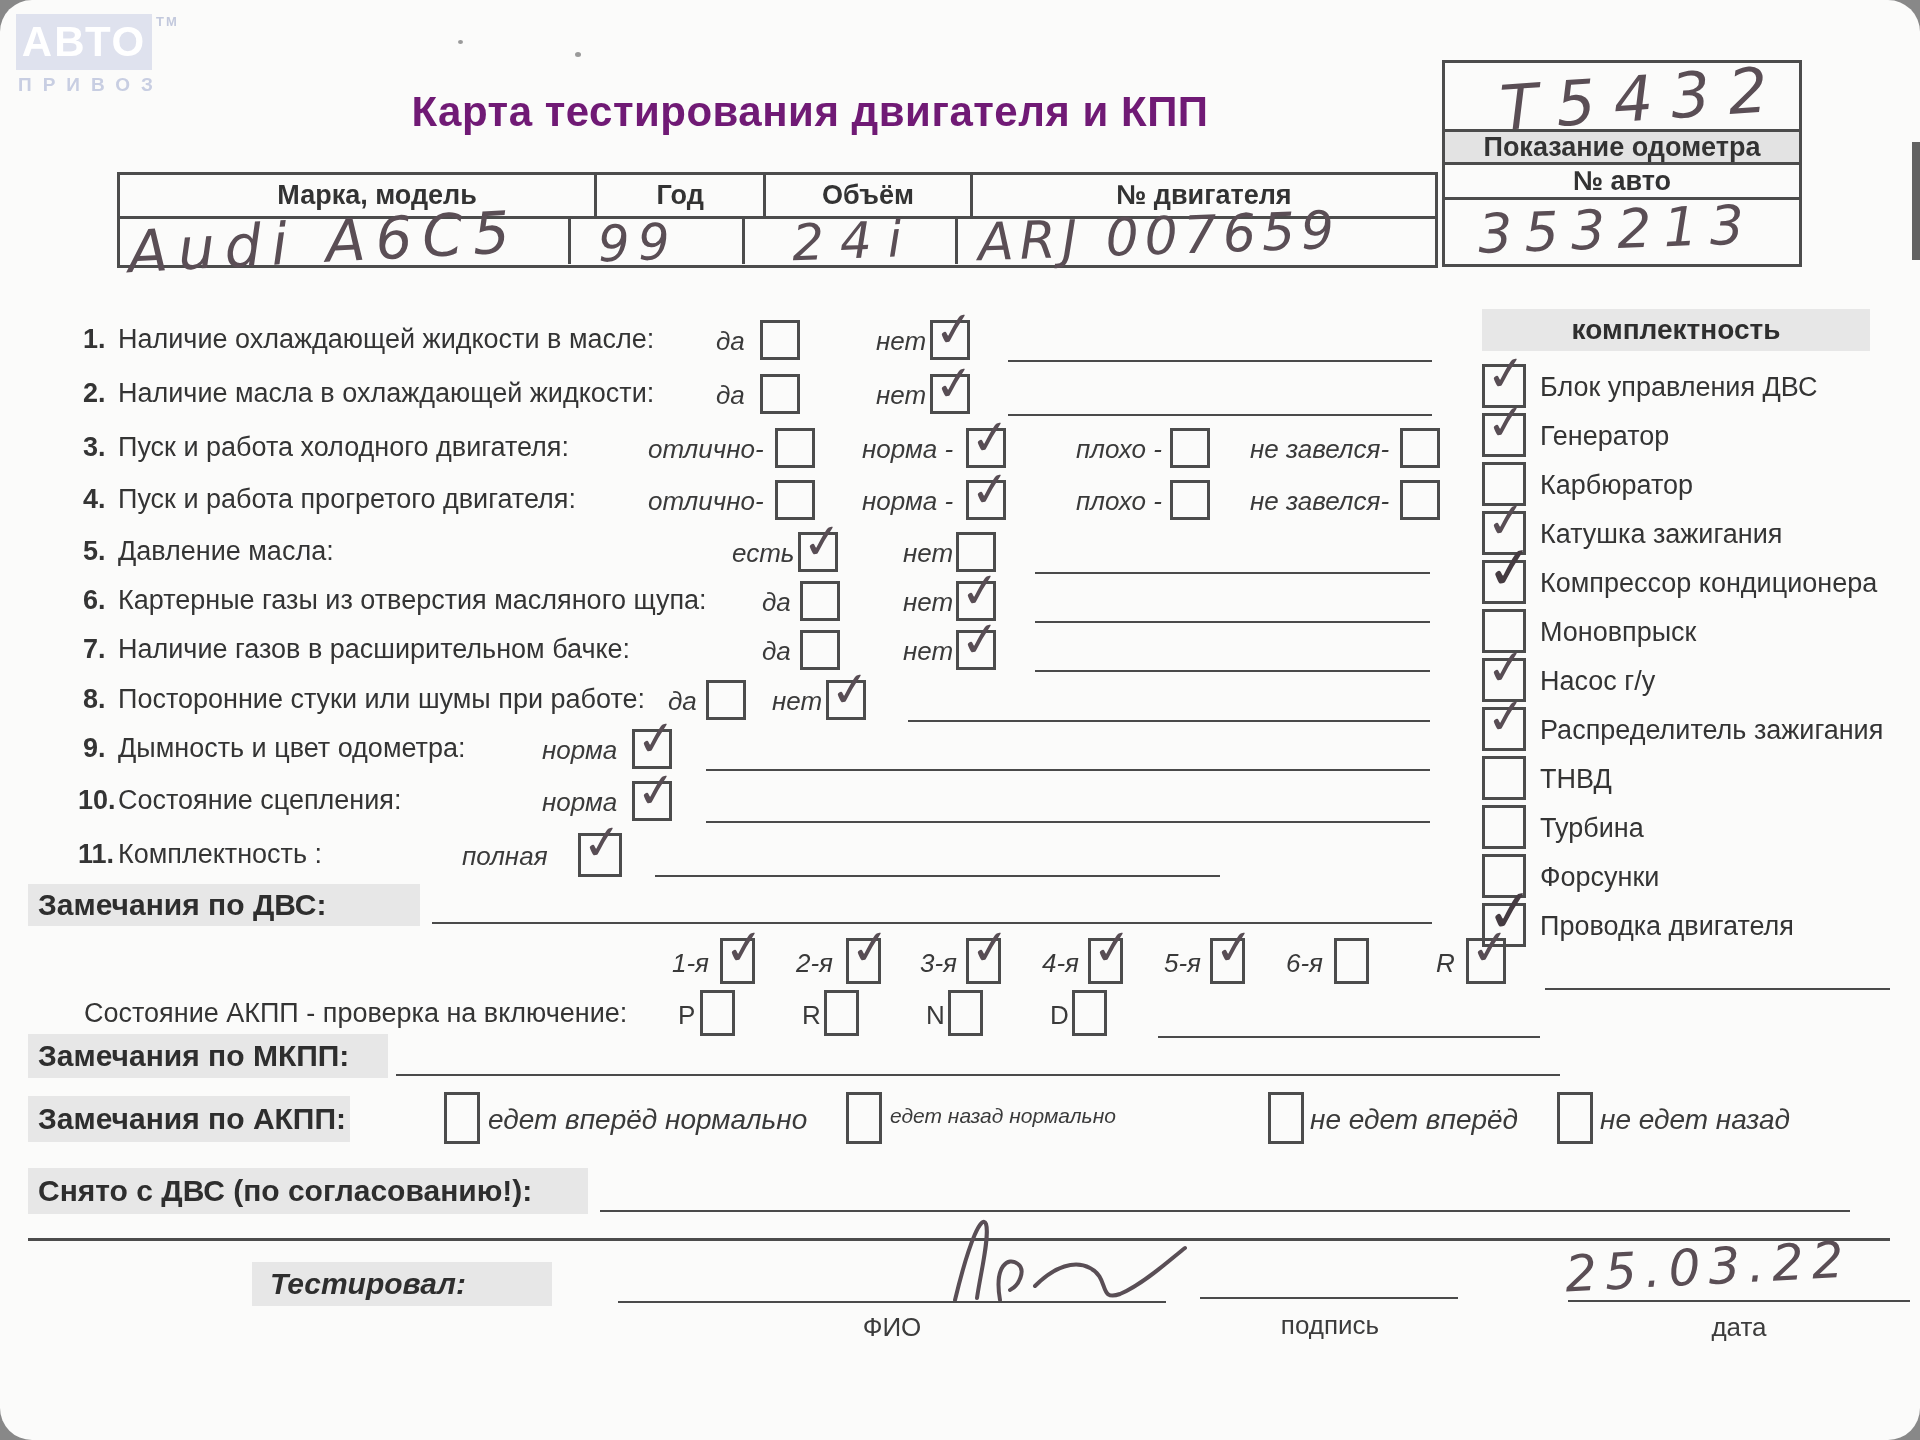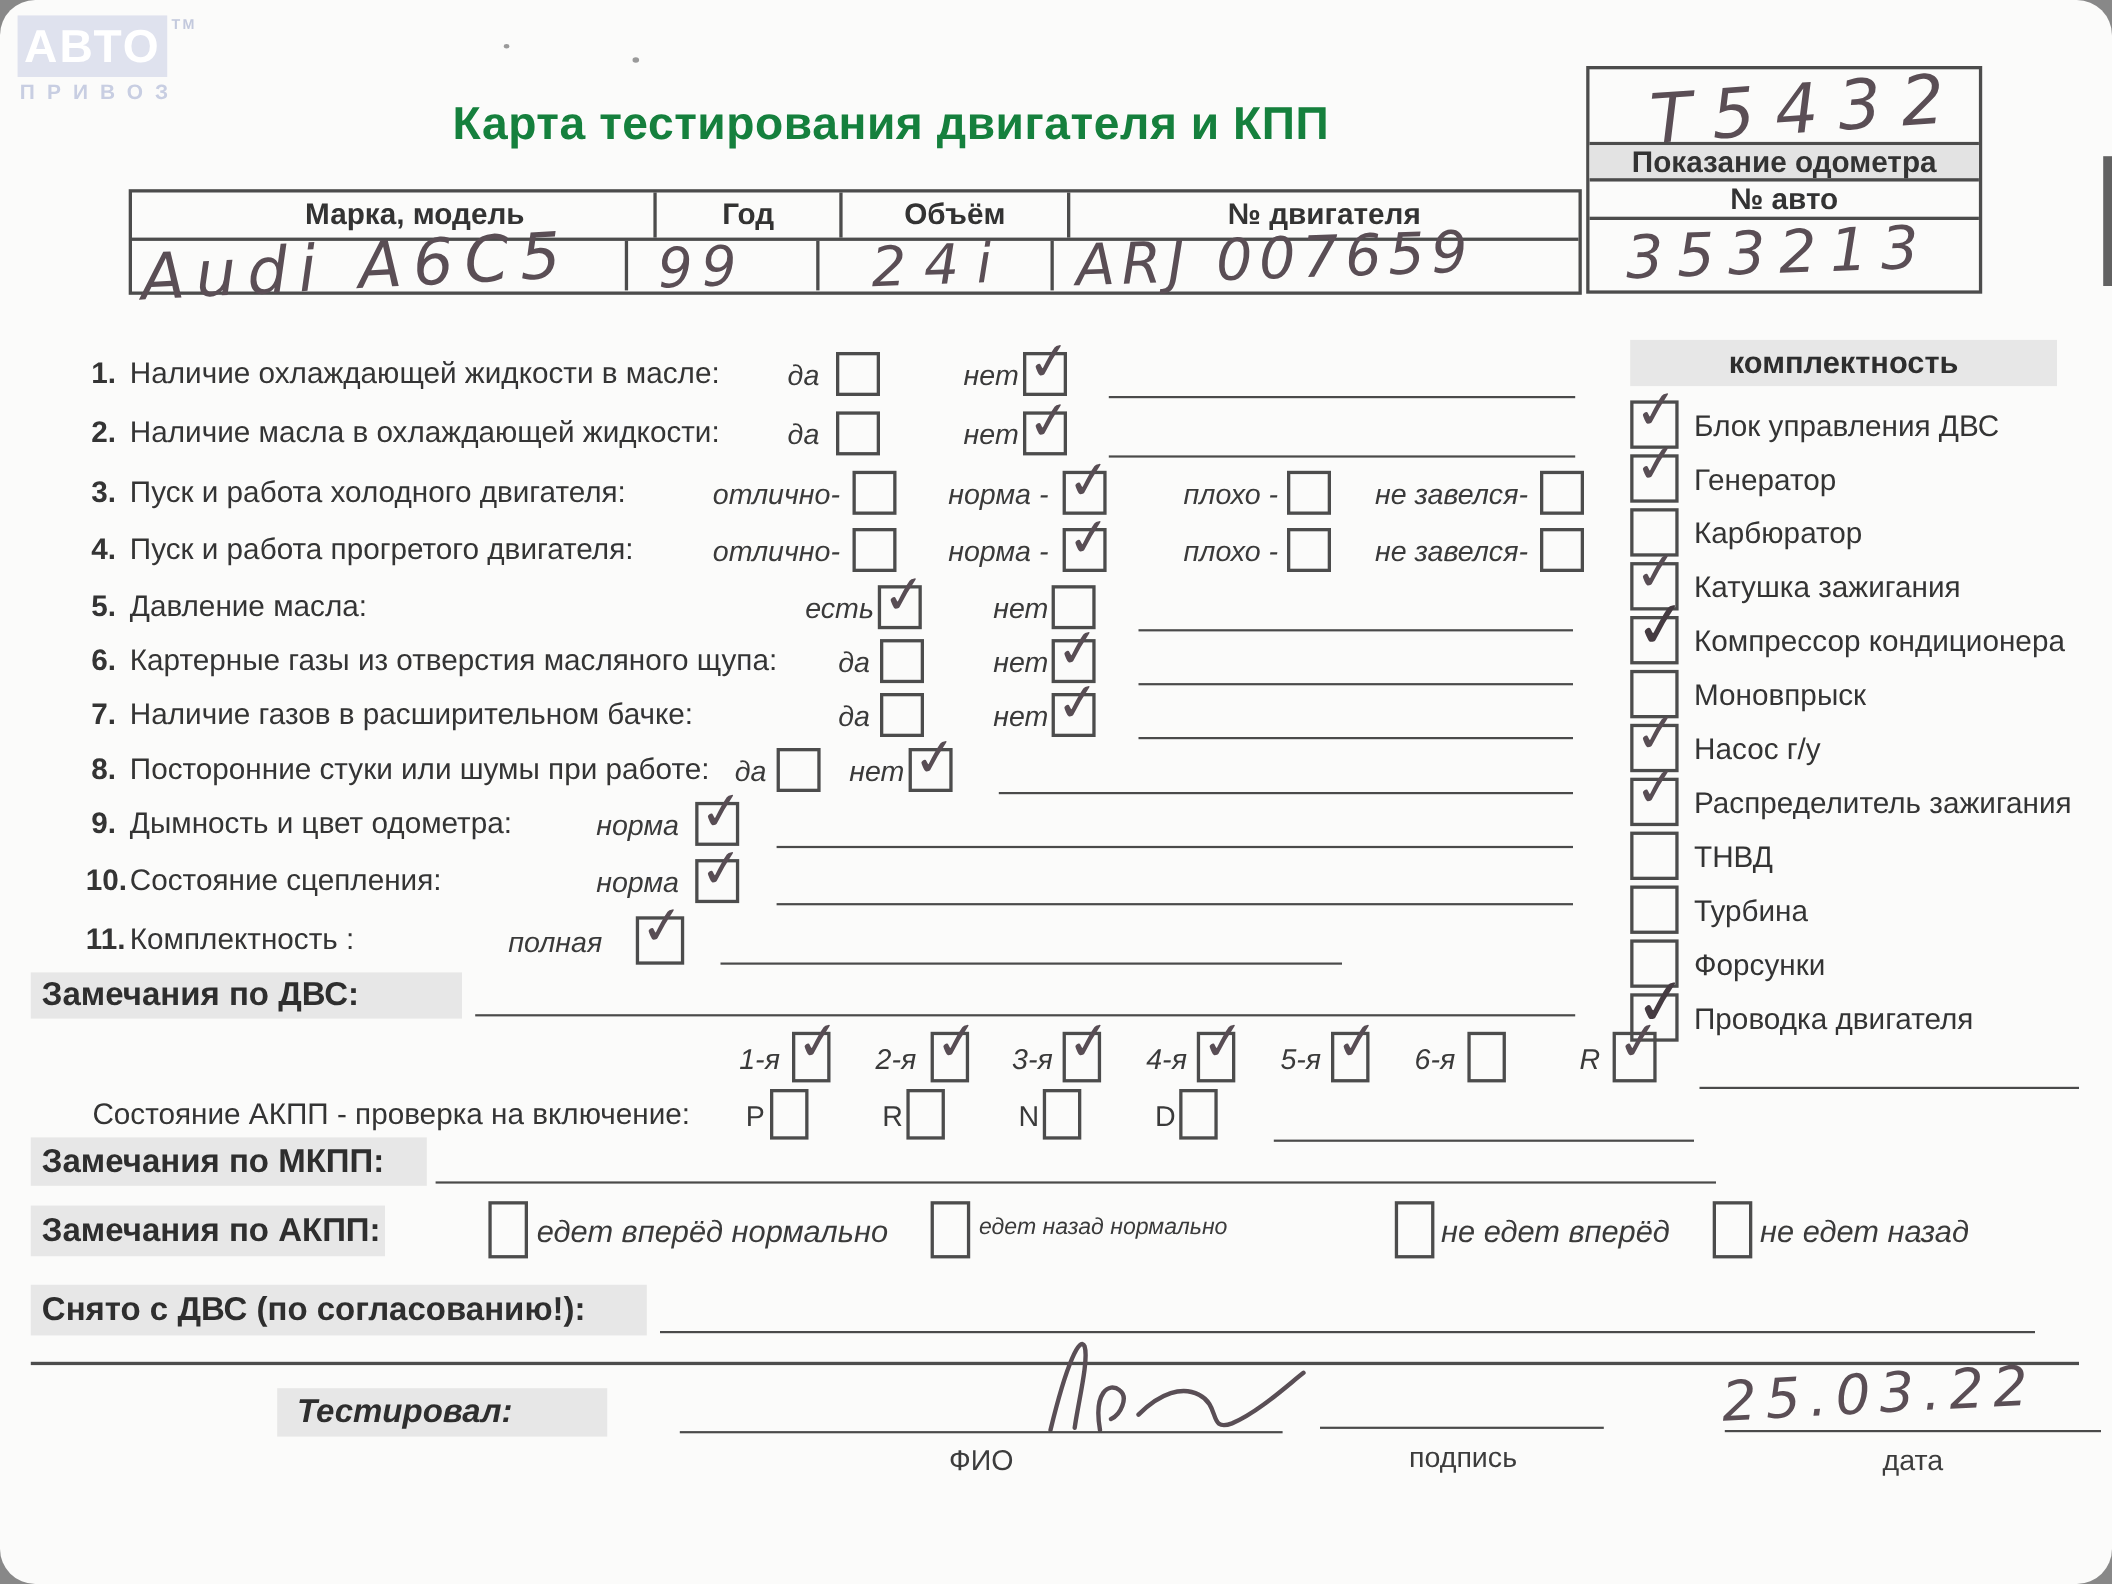--- a/index.html
+++ b/index.html
@@ -6,21 +6,21 @@
   .page{position:relative;width:1920px;height:1440px;background:#fbfbfa;overflow:hidden;
         font-family:"Liberation Sans",sans-serif;color:#3a3a3a;border-radius:32px;}
   .abs{position:absolute;}
   
   .logo-box{position:absolute;left:16px;top:14px;width:136px;height:56px;background:#dfe2ee;
             color:#fff;font-weight:bold;font-size:42px;text-align:center;line-height:56px;letter-spacing:2px;}
   .logo-tm{position:absolute;left:156px;top:14px;font-size:13px;color:#c3c9dd;font-weight:bold;letter-spacing:2px;}
   .logo-sub{position:absolute;left:18px;top:74px;font-size:19px;color:#c8cee2;font-weight:bold;letter-spacing:11px;}
   
   .title{position:absolute;left:360px;top:88px;width:900px;text-align:center;
-         font-size:42px;font-weight:bold;color:#15803d;letter-spacing:0.5px;}
+         font-size:42px;font-weight:bold;color:#701a75;letter-spacing:0.5px;}
   
   .vtable{position:absolute;left:117px;top:172px;width:1321px;height:96px;border:3px solid #4c4c4c;box-sizing:border-box;}
   .vrow{display:flex;width:100%;box-sizing:border-box;}
   .vhead{height:44px;border-bottom:3px solid #4c4c4c;padding-left:40px;}
   .vbody{height:45px;}
   .vc{box-sizing:border-box;border-right:3px solid #4c4c4c;display:flex;align-items:center;justify-content:center;
       font-weight:bold;font-size:27px;color:#333;}
   .vc:last-child{border-right:none;}
   .w1{width:453px}.w2{width:175px}.w3{width:214px}.w4{width:479px}
   .rbox{position:absolute;left:1442px;top:60px;width:360px;height:207px;border:3px solid #4c4c4c;box-sizing:border-box;}

